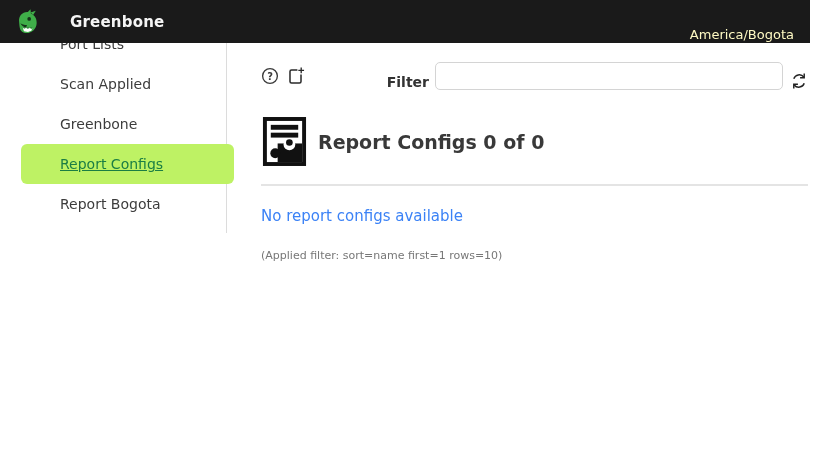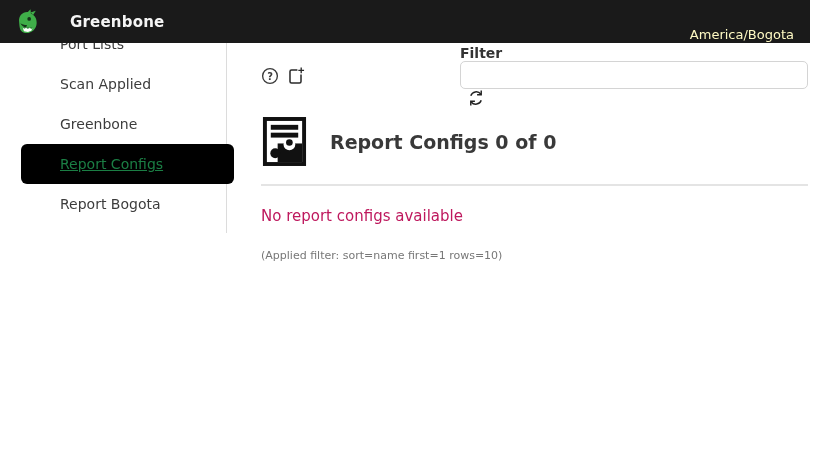--- a/index.html
+++ b/index.html
@@ -13,42 +13,42 @@
               padding:0 16px 0 13px; z-index:10; }
   .brand { display:flex; align-items:center; gap:9px; cursor:pointer; }
   .brand-name { color:#f5f5f5; font-size:15px; font-weight:bold; letter-spacing:0.2px;margin-left:20px; }
   .tz { margin-left:auto; color:#fef9c3; font-size:13px;margin-top:25px; }
 
   
   .sidebar { position:absolute; left:16px; top:24px; width:226px; z-index:1; }
   .side-item { height:40px; display:flex; align-items:center;
                margin:0 8px 0 5px; padding-left:39px; border-radius:6px;
                font-size:14px; color:#3c3c3c; cursor:pointer; }
-  .side-item.selected { background:#000000; }
+  .side-item.selected { background:#bef264; }
   .side-item.selected .side-label { color:#1b7e44; text-decoration:underline; }
   .v-divider { position:absolute; left:226px; top:43px; width:1px; height:190px;
                background:#dcdcdc; }
 
   
   .content { position:absolute; left:261px; top:43px; width:547px; }
   .toolbar { margin-top:19px; height:28px; display:flex; align-items:center; }
   .tool-icons { display:flex; align-items:center; gap:7px; }
   .icon-btn { display:flex; align-items:center; justify-content:center; cursor:pointer; }
-  .filter-group { margin-left:auto; display:flex; align-items:flex-start;flex-direction:column; }
+  .filter-group { margin-left:auto; display:flex; align-items:flex-end; }
   .filter-label { font-size:14px; font-weight:bold; color:#333333; margin-right:6px; }
   .filter-input { width:348px; height:28px; border:1px solid #d4d4d4; border-radius:5px;
                   background:#ffffff; font-size:13px; padding:0 8px; outline:none; }
   .refresh-btn { margin-left:7px; }
 
-  .heading-row { margin-top:27px; display:flex; align-items:center; gap:22px; }
+  .heading-row { margin-top:27px; display:flex; align-items:center; gap:10px; }
   .heading-title { font-size:19px; font-weight:bold; color:#393939; }
 
   .h-divider { margin-top:18px; height:0; border-top:2px solid #e4e4e4; }
 
-  .empty-msg { margin-top:21px; font-size:15px; color:#be185d; }
+  .empty-msg { margin-top:21px; font-size:15px; color:#3b82f6; }
   .applied-filter { margin-top:24px; font-size:11px; color:#777777; }
 </style>
 </head>
 <body>
 
 <div class="page">
 
   <nav class="sidebar">
     <div class="side-item">
       <span class="side-label">Port Lists</span>

